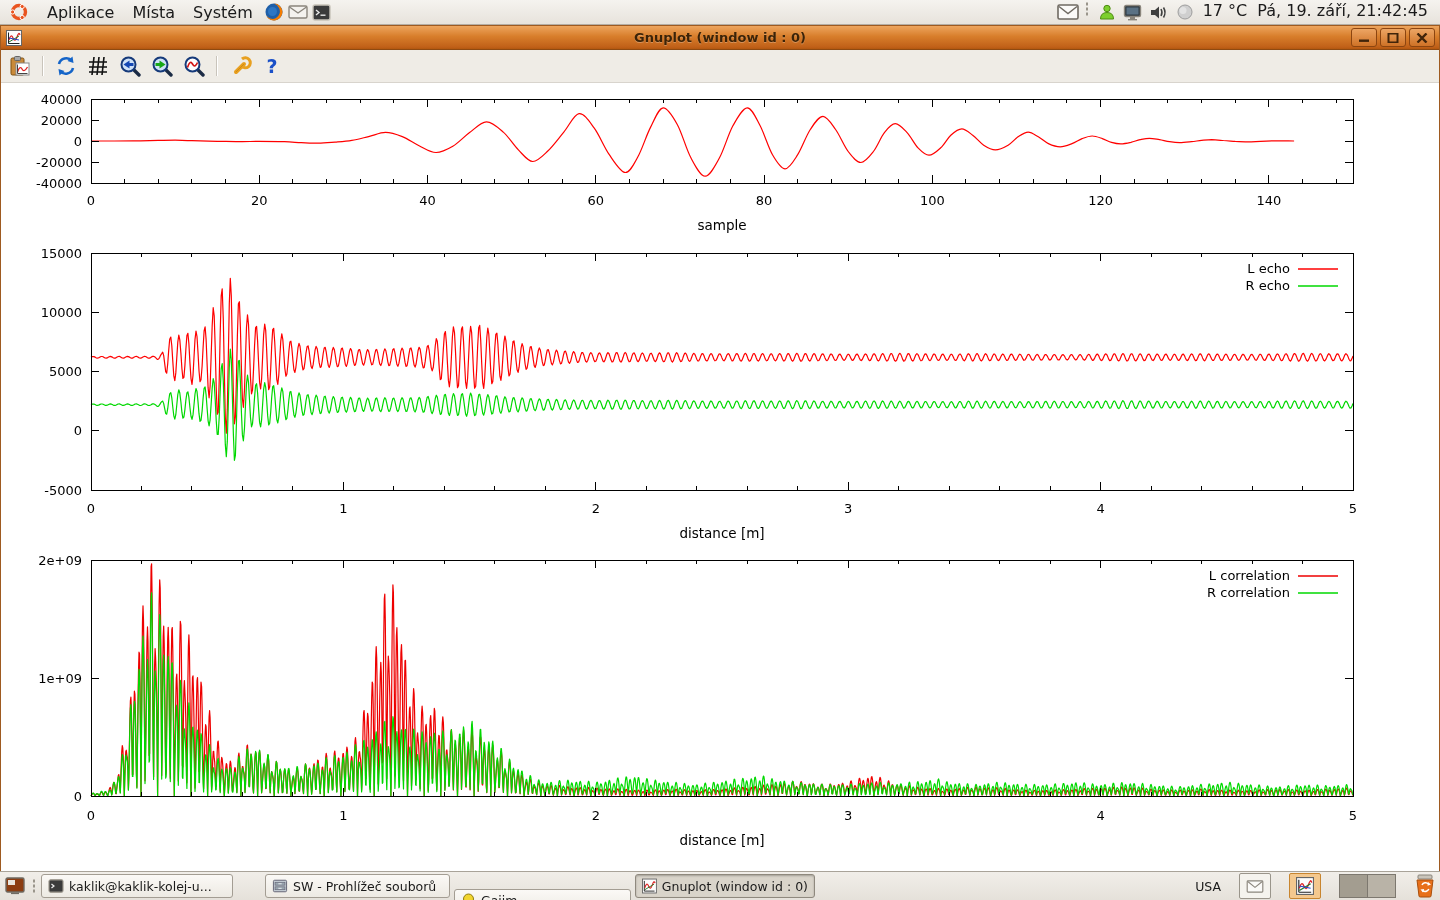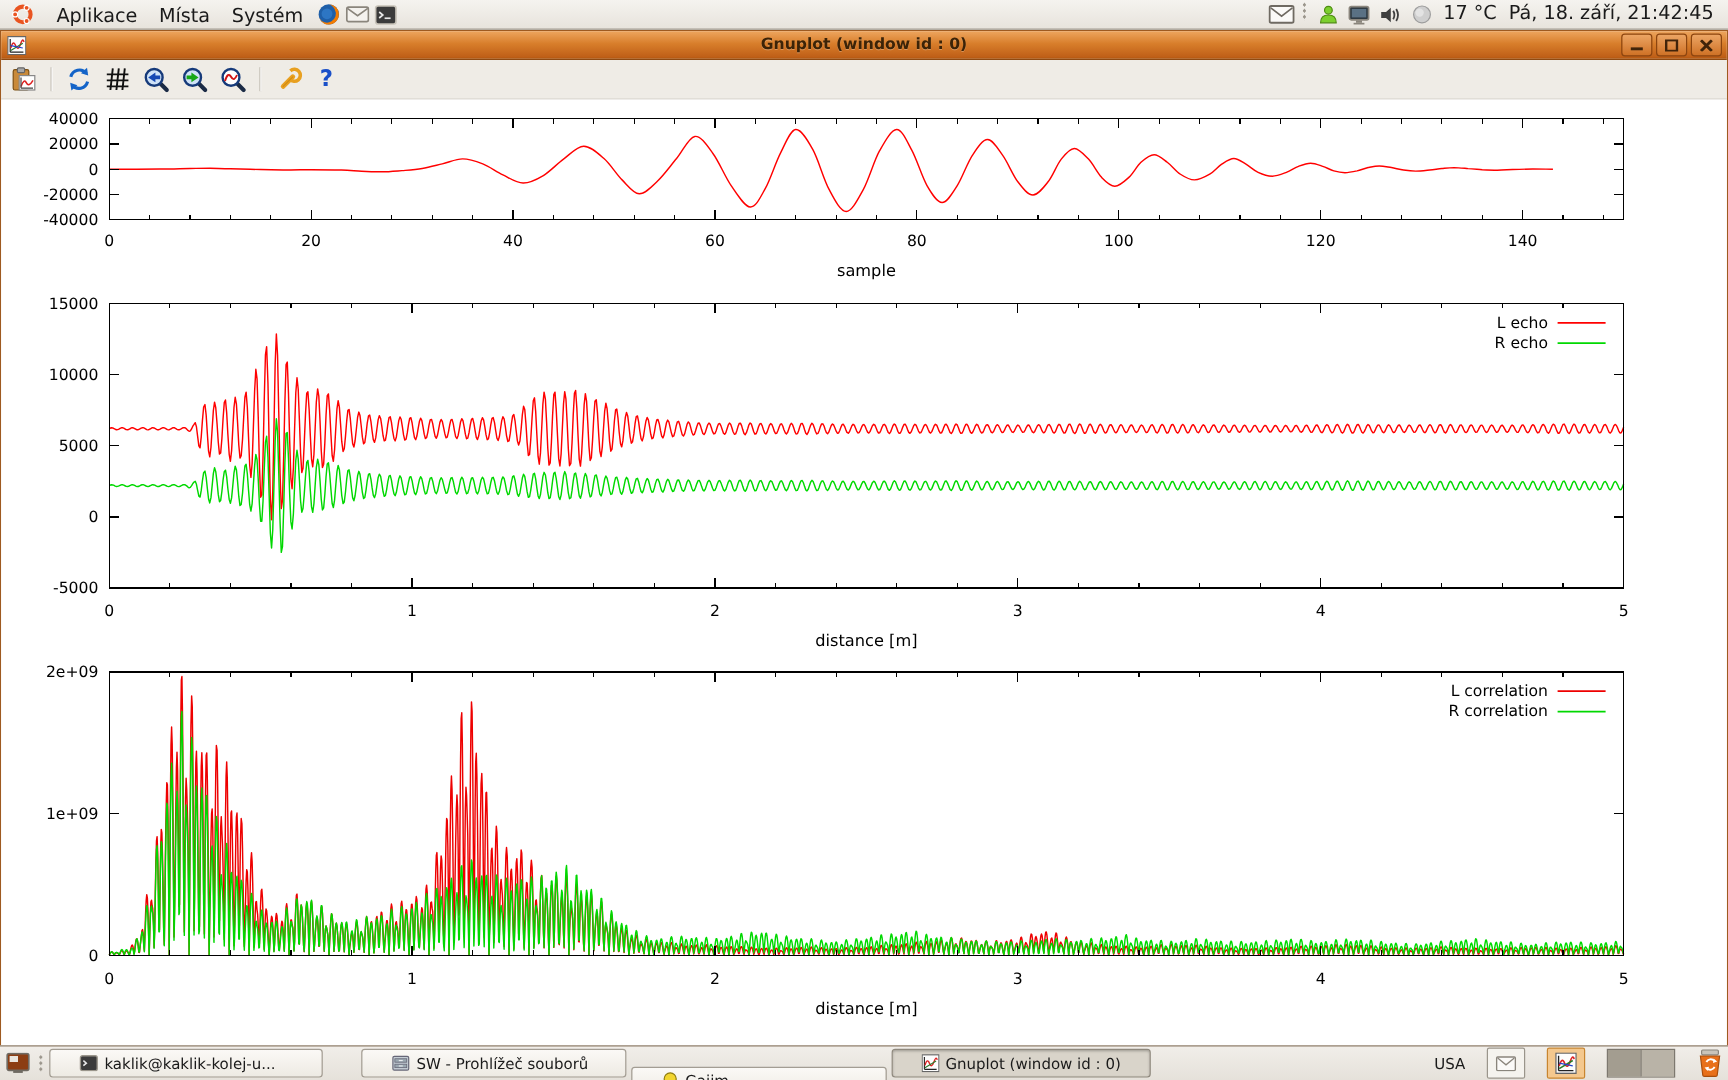--- a/index.html
+++ b/index.html
@@ -60,21 +60,21 @@
   #taskbar{
     position:absolute;left:0;bottom:0;width:1440px;height:28px;
     background:linear-gradient(#f1eee9,#e5e1da);
     border-top:1px solid #a9a399;
     display:flex;align-items:center;font-size:12.5px;color:#1a1a1a;
   }
   #show-desktop{width:26px;height:24px;margin-left:2px;display:flex;align-items:center;justify-content:center;}
   .task-button{
     height:22px;margin:0 2px;border:1px solid #a39d93;border-radius:3px;
     background:linear-gradient(#fbf9f6,#edeae3);
-    display:flex;align-items:center;gap:5px;padding:0 24px;overflow:hidden;white-space:nowrap;
+    display:flex;align-items:center;gap:5px;padding:0 6px;overflow:hidden;white-space:nowrap;
   }
   .task-button.active{background:#d9d4ca;box-shadow:inset 0 1px 2px rgba(0,0,0,.25);border-color:#8f897e;}
   .tb-w1{width:178px;} .tb-w2{width:171px;margin-left:30px;} .tb-w3{width:163px;margin-top:29px;} .tb-w4{width:166px;}
   #taskbar-right{margin-left:auto;display:flex;align-items:center;gap:18px;padding-right:4px;}
   .tray-box{width:30px;height:24px;border:1px solid #9a958b;border-radius:2px;background:#f5f3ee;
     display:flex;align-items:center;justify-content:center;}
   .tray-box.attention{background:#f4c88e;border-color:#c8852f;}
   #pager{display:flex;height:22px;border:1px solid #7d786f;}
   .pager-cell{width:27px;height:22px;background:#b9b3a7;}
   .pager-cell.current{background:#a39d90;}
@@ -150,21 +150,21 @@
         <path d="M14.5 3.5 Q17.5 8.5 14.5 13.5" fill="none" stroke="#3f3f3f" stroke-width="1.5"></path>
       </svg>
     </div>
     <div class="panel-icon">
       <svg width="18" height="18" viewBox="0 0 18 18">
         <circle cx="9" cy="9" r="7" fill="#cfcfcf" stroke="#9d9d9d" stroke-width="1"></circle>
         <circle cx="7" cy="7.5" r="3.5" fill="#e3e3e3"></circle>
       </svg>
     </div>
     <span class="txt">17 °C</span>
-    <span class="txt">Pá, 18. září, 21:42:45</span>
+    <span class="txt">Pá, 19. září, 21:42:45</span>
   </div>
 </div>
 
 <div id="gnuplot-window">
   <div id="titlebar">
     <svg id="titlebar-icon" width="16" height="16" viewBox="0 0 16 16">
       <rect x="0.5" y="0.5" width="15" height="15" fill="#fdfdfd" stroke="#666"></rect>
       <path d="M2.5 13.5 L2.5 2.5 M2.5 13.5 L13.5 13.5" stroke="#222" stroke-width="1" fill="none"></path>
       <path d="M3 10 Q5 3 7 8 T11 7 T14 5" stroke="#d22" stroke-width="1.2" fill="none"></path>
       <path d="M3 12 L13 6" stroke="#2a7a2a" stroke-width="1" fill="none"></path>

